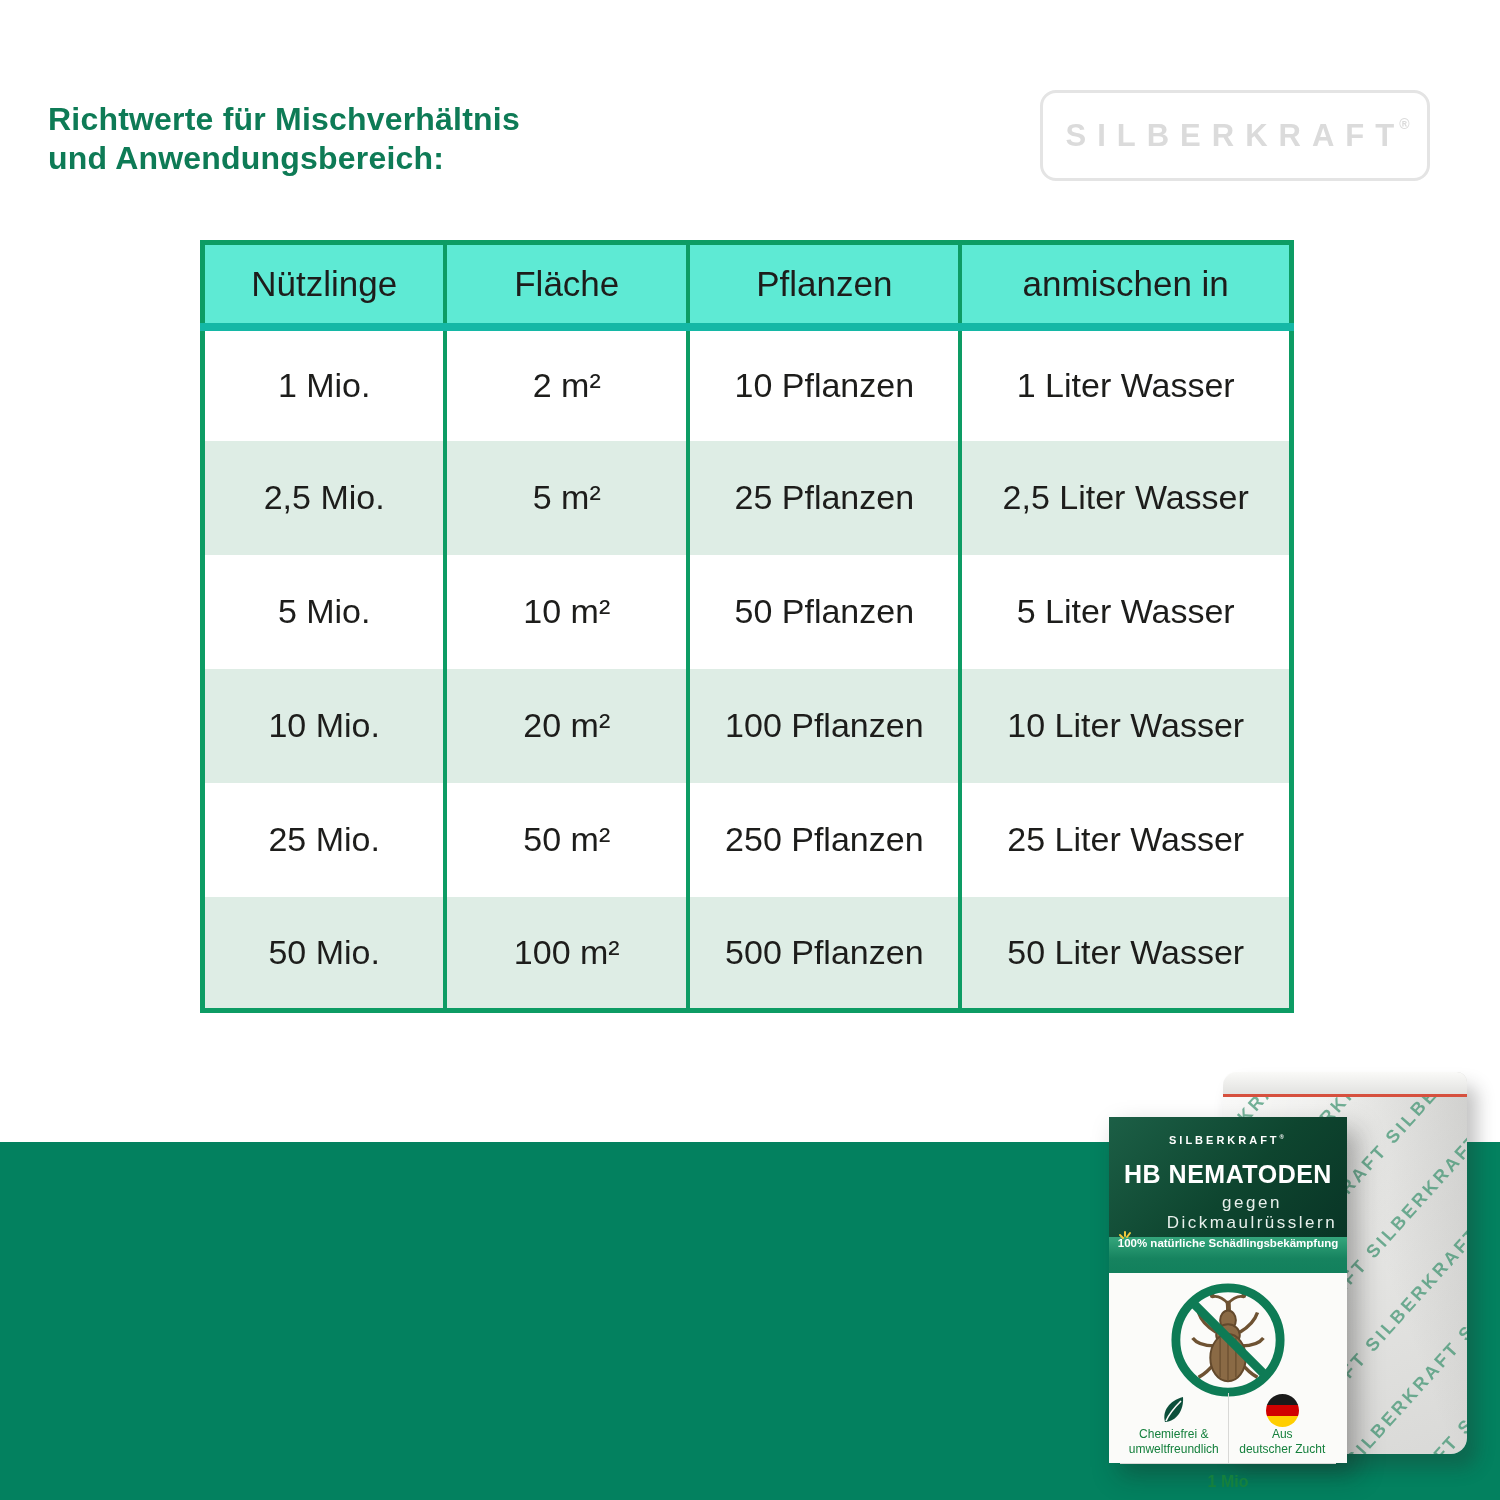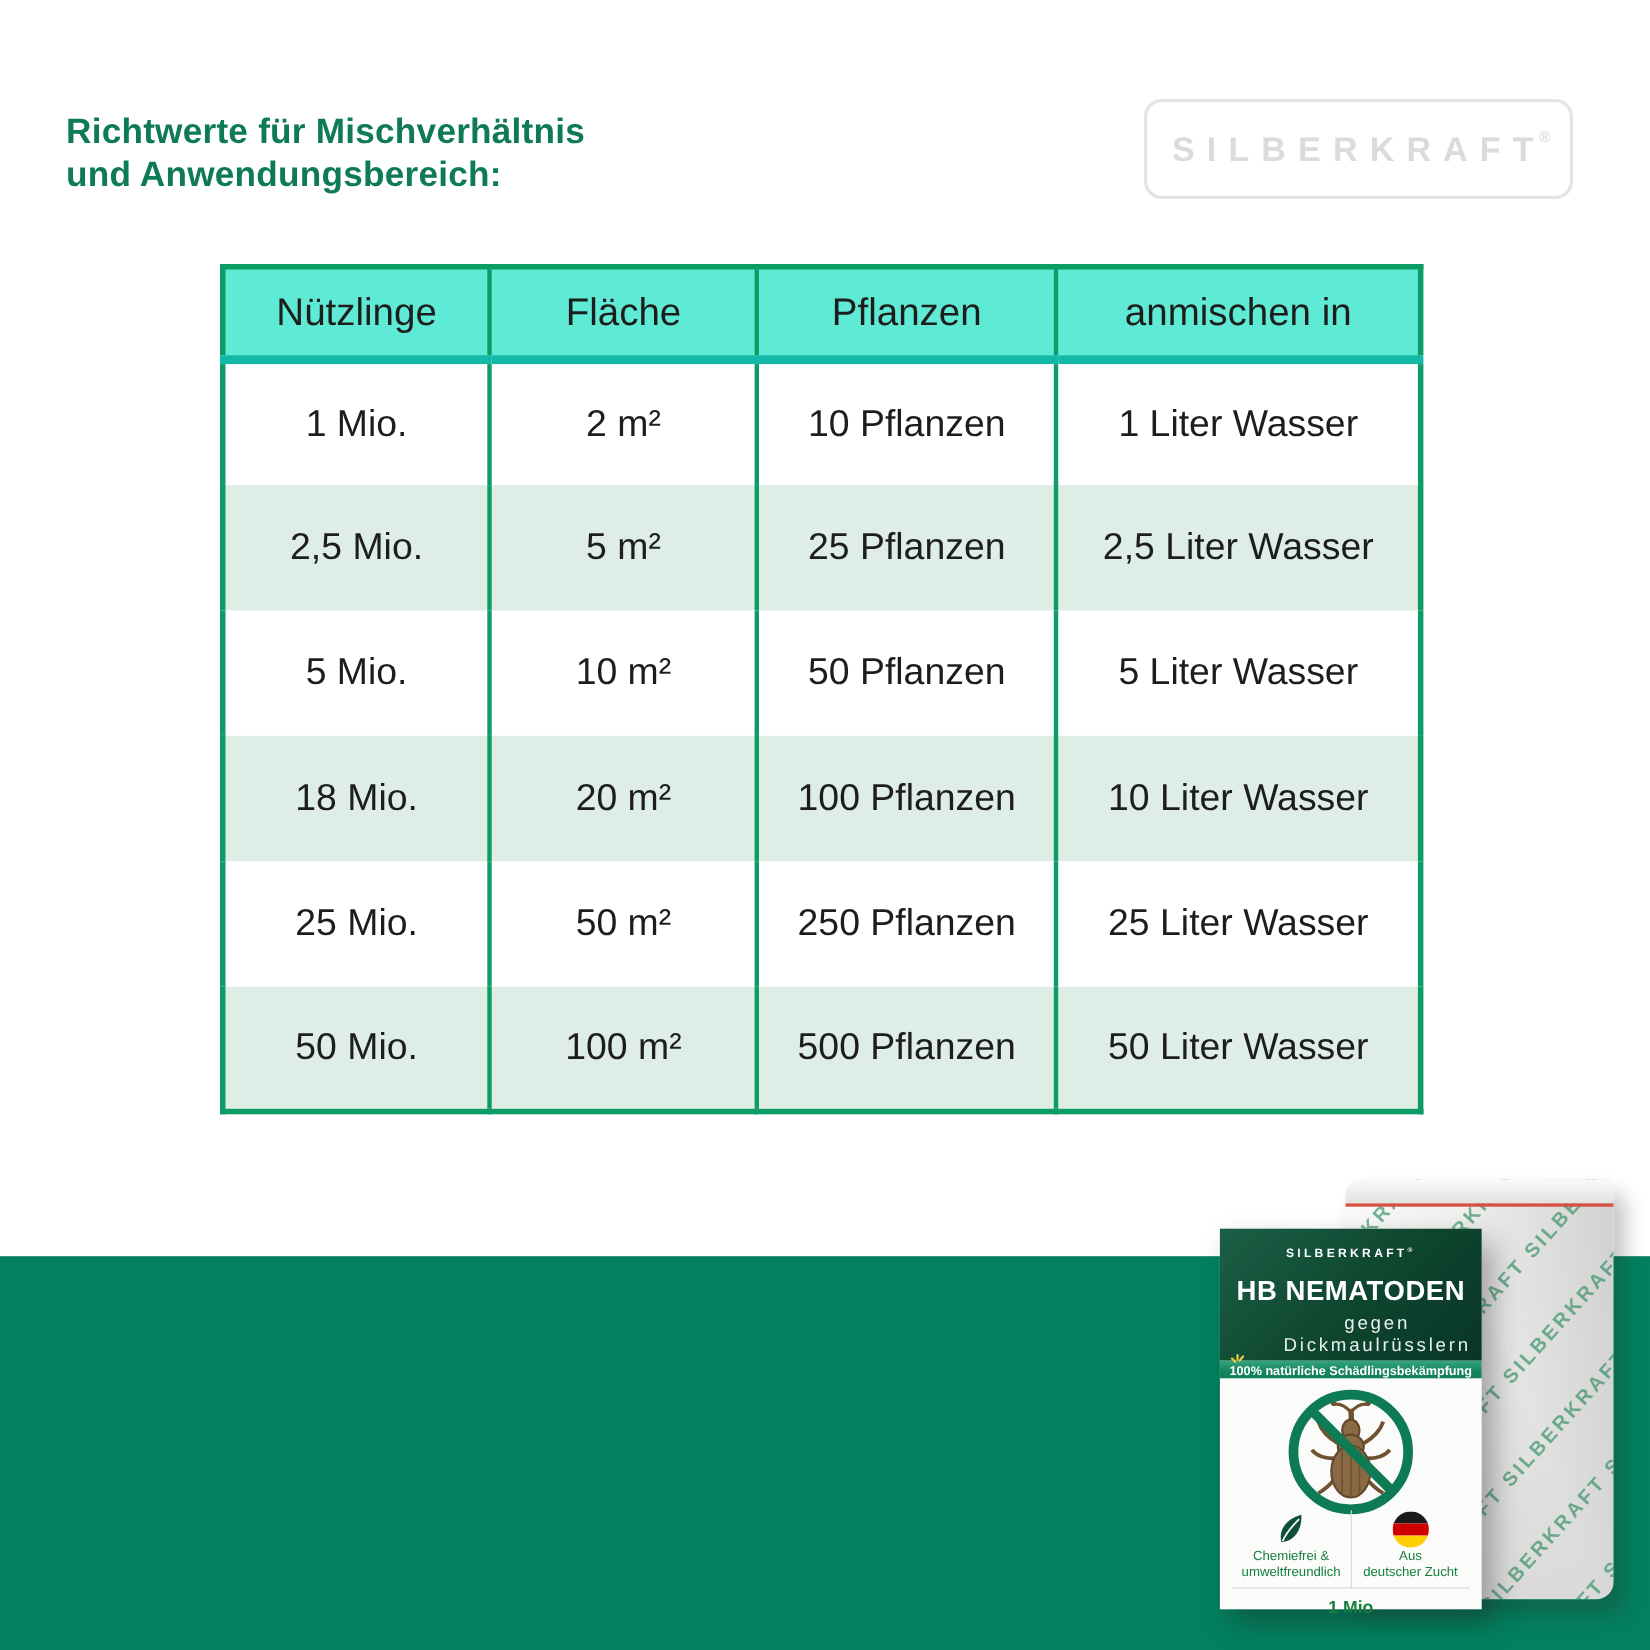--- a/index.html
+++ b/index.html
@@ -1,21 +1,21 @@
 <!DOCTYPE html>
 <html><head>
 <meta charset="utf-8">
 <style>
   * { margin:0; padding:0; box-sizing:border-box; }
   html,body { background:#fff; }
   body { font-family:"Liberation Sans", sans-serif; }
   .canvas { position:relative; width:1500px; height:1500px; background:#fff; overflow:hidden; }
 
   
-  .title { position:absolute; left:60px; top:100px; font-size:32px; font-weight:bold;
+  .title { position:absolute; left:48px; top:100px; font-size:32px; font-weight:bold;
            color:#0E7B56; line-height:39px; letter-spacing:.2px; }
 
   
   .logo-box { position:absolute; left:1040px; top:90px; width:390px; height:91px;
               border:3px solid #E4E4E4; border-radius:16px; display:flex;
               align-items:center; justify-content:center; background:#fff; }
   .logo-text { color:#DBDBDB; font-size:31px; font-weight:bold; letter-spacing:11px;
                padding-left:11px; white-space:nowrap; }
   .logo-reg { color:#DBDBDB; font-size:14px; font-weight:bold; vertical-align:top;
               position:relative; top:-12px; left:-6px; letter-spacing:0; }
@@ -54,21 +54,21 @@
 
   
   .pkg { position:absolute; left:1109px; top:1117px; width:238px; height:346px;
          background:#FBFBF9; box-shadow:10px 12px 24px rgba(25,25,25,.35); }
   .pkg-head { position:relative; width:100%; height:120px; text-align:center;
               background:linear-gradient(135deg,#1C5F46 0%, #0E452F 55%, #093526 100%); }
   .pkg-brand { padding-top:17px; font-size:11px; font-weight:bold; letter-spacing:3px; color:#fff; }
   .pkg-brand sup { font-size:6px; }
   .pkg-name { margin-top:14px; font-size:25px; font-weight:bold; letter-spacing:.5px; color:#fff; }
   .pkg-sub { margin-top:4px; font-size:17px; letter-spacing:2.5px; color:#E8F0EC;padding-left:48px; }
-  .pkg-claim { position:relative; width:100%; height:16px; display:flex; align-items:flex-end;
+  .pkg-claim { position:relative; width:100%; height:36px; display:flex; align-items:flex-start;
                justify-content:center; color:#fff; font-size:11.5px; font-weight:bold;
                background:linear-gradient(180deg,#35A67C 0%, #16835F 60%, #12805C 100%); }
   .pkg-claim .sparkle { position:absolute; left:8px; top:-6px; }
   .pkg-body { position:relative; width:100%; text-align:center; }
   .pkg-circle { margin:8px auto 0 auto; width:118px; height:118px; }
   .pkg-badges { display:flex; width:216px; margin:-6px auto 0 auto; }
   .pkg-badge { flex:1; padding-bottom:6px; border-bottom:1.5px solid #D8D8D6; }
   .pkg-badge.left { border-right:1.5px solid #D8D8D6; }
   .badge-icon { height:34px; display:flex; align-items:center; justify-content:center; }
   .badge-label { font-size:12px; line-height:15px; color:#15803d; }
@@ -119,21 +119,21 @@
           <td>25 Pflanzen</td>
           <td>2,5 Liter Wasser</td>
         </tr>
         <tr>
           <td>5 Mio.</td>
           <td>10 m²</td>
           <td>50 Pflanzen</td>
           <td>5 Liter Wasser</td>
         </tr>
         <tr>
-          <td>18 Mio.</td>
+          <td>10 Mio.</td>
           <td>20 m²</td>
           <td>100 Pflanzen</td>
           <td>10 Liter Wasser</td>
         </tr>
         <tr>
           <td>25 Mio.</td>
           <td>50 m²</td>
           <td>250 Pflanzen</td>
           <td>25 Liter Wasser</td>
         </tr>

